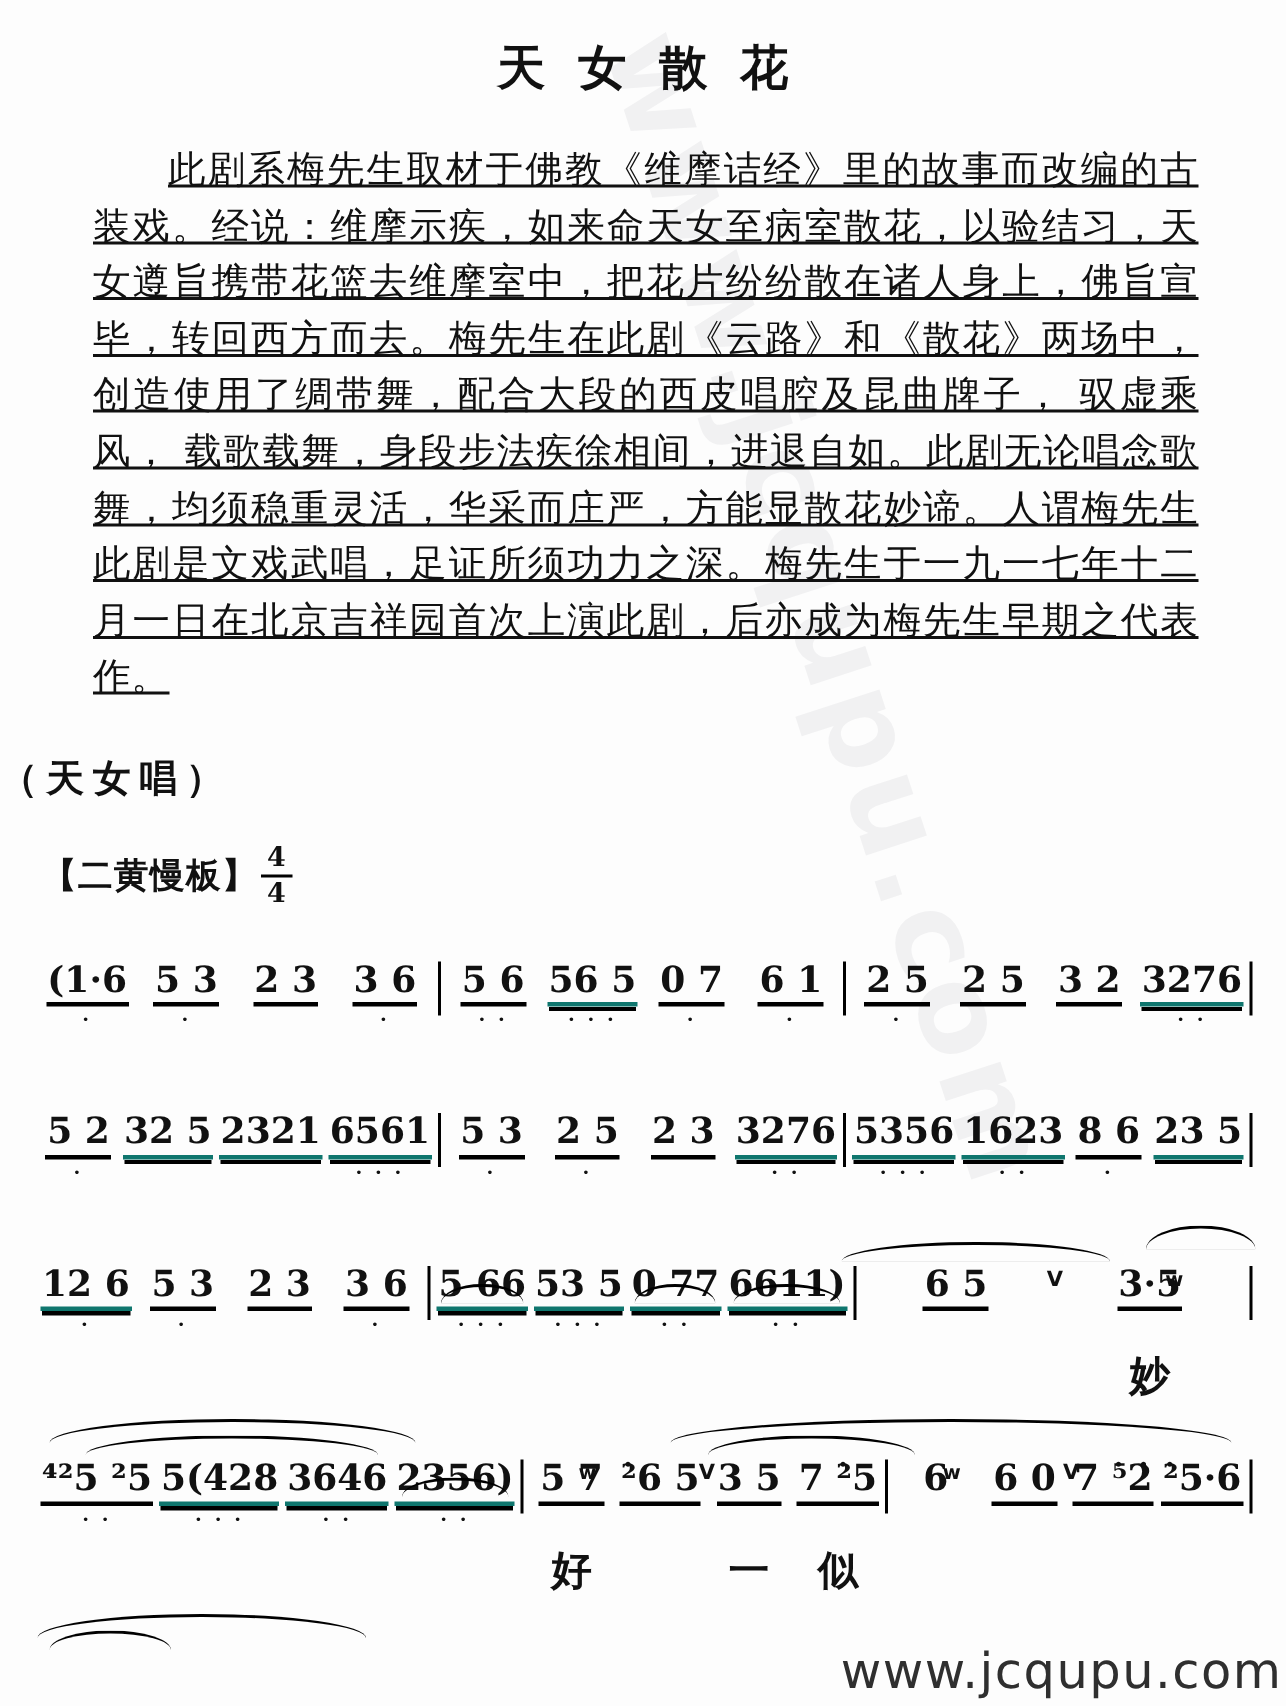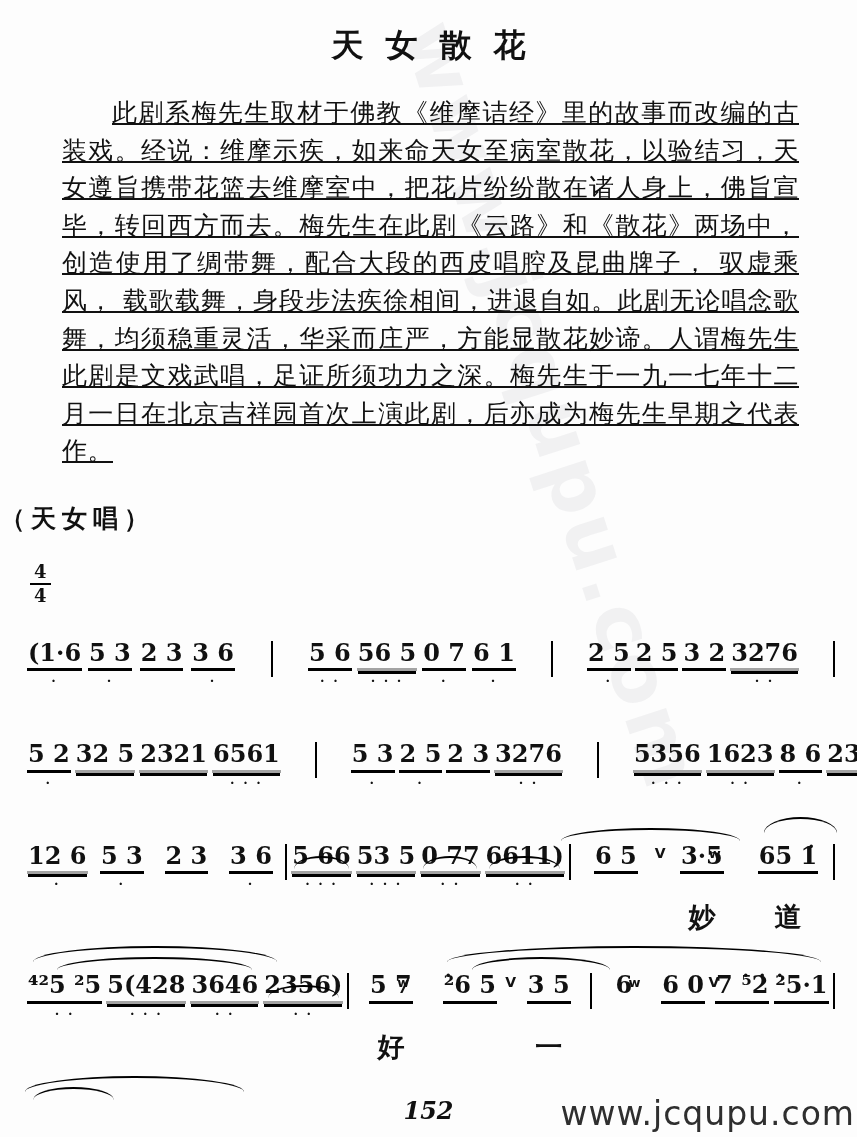--- a/index.html
+++ b/index.html
@@ -38,29 +38,29 @@
     font-family:"DejaVu Serif",serif;}
   .meter .num{border-bottom:2px solid #000;padding:0 4px 2px;}
   .meter .den{padding-top:2px;}
 
   
   .music{margin:6px 20px 0 25px;}
   .music-line{
     position:relative;display:flex;align-items:flex-start;
     padding-top:27px;margin-bottom:10px;
   }
-  .music-line.sp{margin-bottom:28px;gap:30px;}
+  .music-line.sp{margin-bottom:28px;}
   .measure{flex:1;display:flex;align-items:flex-start;}
   .beat{flex:1;position:relative;text-align:center;padding:0 2px;}
   .note{
     display:inline-block;font-size:24px;font-weight:bold;line-height:1.1;
     font-family:"DejaVu Serif",serif;white-space:nowrap;padding:0 1px 2px;
   }
   .u1{border-bottom:3px solid #000;}
-  .u2{border-bottom:3px solid #a3a3a3;box-shadow:0 4px 0 -1px #000;}
+  .u2{border-bottom:3px solid #0f766e;box-shadow:0 4px 0 -1px #000;}
   .bdots{font-size:13px;line-height:11px;height:11px;font-weight:bold;
     letter-spacing:2px;margin-top:4px;}
   .lyric{font-size:27px;font-weight:bold;margin-top:10px;}
   .barline{width:2px;height:36px;background:#000;margin:1px 2px 0 2px;flex:0 0 2px;}
   .pre-mark{position:absolute;top:2px;left:-4px;font-size:14px;font-weight:bold;
     font-family:"DejaVu Sans",sans-serif;}
   .orn-mark{position:absolute;top:3px;left:58%;font-size:13px;font-weight:bold;
     font-family:"DejaVu Sans",sans-serif;}
   .arc{
     position:absolute;height:11px;border-top:2px solid #000;
@@ -87,20 +87,21 @@
   <div class="bg-watermark">www.jcqupu.com</div>
 
   <div class="content">
     <div class="title">天女散花</div>
 
     <div class="intro">此剧系梅先生取材于佛教《维摩诘经》里的故事而改编的古装戏。经说：维摩示疾，如来命天女至病室散花，以验结习，天女遵旨携带花篮去维摩室中，把花片纷纷散在诸人身上，佛旨宣毕，转回西方而去。梅先生在此剧《云路》和《散花》两场中，创造使用了绸带舞，配合大段的西皮唱腔及昆曲牌子， 驭虚乘风， 载歌载舞，身段步法疾徐相间，进退自如。此剧无论唱念歌舞，均须稳重灵活，华采而庄严，方能显散花妙谛。人谓梅先生此剧是文戏武唱，足证所须功力之深。梅先生于一九一七年十二月一日在北京吉祥园首次上演此剧，后亦成为梅先生早期之代表作。</div>
 
     <div class="singer">（天女唱）</div>
 
     <div class="tempo-row">
+      <span class="tempo-label">【二黄慢板】</span>
       <span class="meter">
         <span class="num">4</span>
         <span class="den">4</span>
       </span>
     </div>
 
     <div class="music">
         <div class="music-line sp">
           <div class="measure">
             <div class="beat"><span class="note u1">(1·6</span><div class="bdots">·</div></div>
@@ -160,52 +161,51 @@
           <div class="measure">
             <div class="beat"><div class="arc cell-arc"></div><span class="note u2">5 66</span><div class="bdots">· · ·</div></div>
             <div class="beat"><span class="note u2">53 5</span><div class="bdots">· · ·</div></div>
             <div class="beat"><div class="arc cell-arc"></div><span class="note u2">0 77</span><div class="bdots">· ·</div></div>
             <div class="beat"><div class="arc cell-arc"></div><span class="note u2">6611)</span><div class="bdots">· ·</div></div>
           </div>
           <div class="barline"></div>
           <div class="measure">
             <div class="beat"><span class="note u1">6 5</span><div class="bdots">&nbsp;</div></div>
             <div class="beat"><div class="pre-mark">V</div><div class="orn-mark">w</div><span class="note u1">3·5</span><div class="bdots">&nbsp;</div><div class="lyric">妙</div></div>
-            <div class="beat"><span class="note u1">65 1̇</span><div class="bdots">&nbsp;</div><div class="lyric">道</div></div>
           </div>
           <div class="barline"></div>
         </div>
         <div class="music-line">
           <div class="arc line-arc hi" style="left: 1%; width: 30%;"></div>
           <div class="arc line-arc" style="left: 4%; width: 24%;"></div>
           <div class="arc line-arc hi" style="left: 52%; width: 46%;"></div>
           <div class="arc line-arc" style="left: 55%; width: 17%;"></div>
           <div class="measure">
             <div class="beat"><span class="note u1">⁴²5 ²5</span><div class="bdots">· ·</div></div>
             <div class="beat"><span class="note u2">5(428</span><div class="bdots">· · ·</div></div>
             <div class="beat"><span class="note u2">3646</span><div class="bdots">· ·</div></div>
             <div class="beat"><div class="arc cell-arc"></div><span class="note u2">2356)</span><div class="bdots">· ·</div></div>
           </div>
           <div class="barline"></div>
           <div class="measure">
             <div class="beat"><div class="orn-mark">w</div><span class="note u1">5 7</span><div class="bdots">&nbsp;</div><div class="lyric">好</div></div>
             <div class="beat"><span class="note u1">²̇6 5</span><div class="bdots">&nbsp;</div></div>
             <div class="beat"><div class="pre-mark">V</div><span class="note u1">3 5</span><div class="bdots">&nbsp;</div><div class="lyric">一</div></div>
+            <div class="beat"><span class="note u1">7 ²̇5</span><div class="bdots">&nbsp;</div><div class="lyric">似</div></div>
           </div>
           <div class="barline"></div>
           <div class="measure">
             <div class="beat"><div class="orn-mark">w</div><span class="note">6</span><div class="bdots">&nbsp;</div></div>
             <div class="beat"><span class="note u1">6 0</span><div class="bdots">&nbsp;</div></div>
             <div class="beat"><div class="pre-mark">V</div><span class="note u1">7 ⁵̇2̇</span><div class="bdots">&nbsp;</div></div>
-            <div class="beat"><span class="note u1">²̇5·1</span><div class="bdots">&nbsp;</div></div>
+            <div class="beat"><span class="note u1">²̇5·6</span><div class="bdots">&nbsp;</div></div>
           </div>
           <div class="barline"></div>
         </div>
         <div class="music-line">
           <div class="arc line-arc hi" style="left: 0%; width: 27%;"></div>
           <div class="arc line-arc" style="left: 1%; width: 10%;"></div>
         </div>
       </div>
   </div>
 
-  <div class="page-number">152</div>
   <div class="watermark">www.jcqupu.com</div>
 </div>
 
 </body></html>

